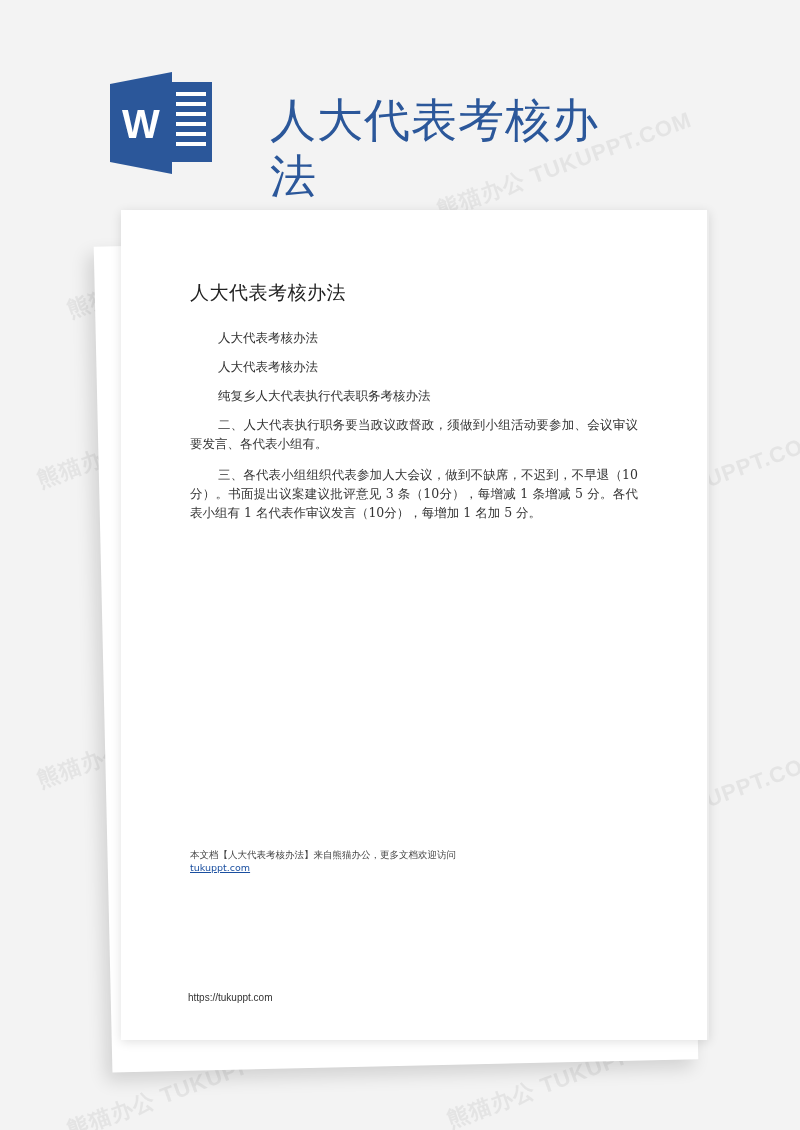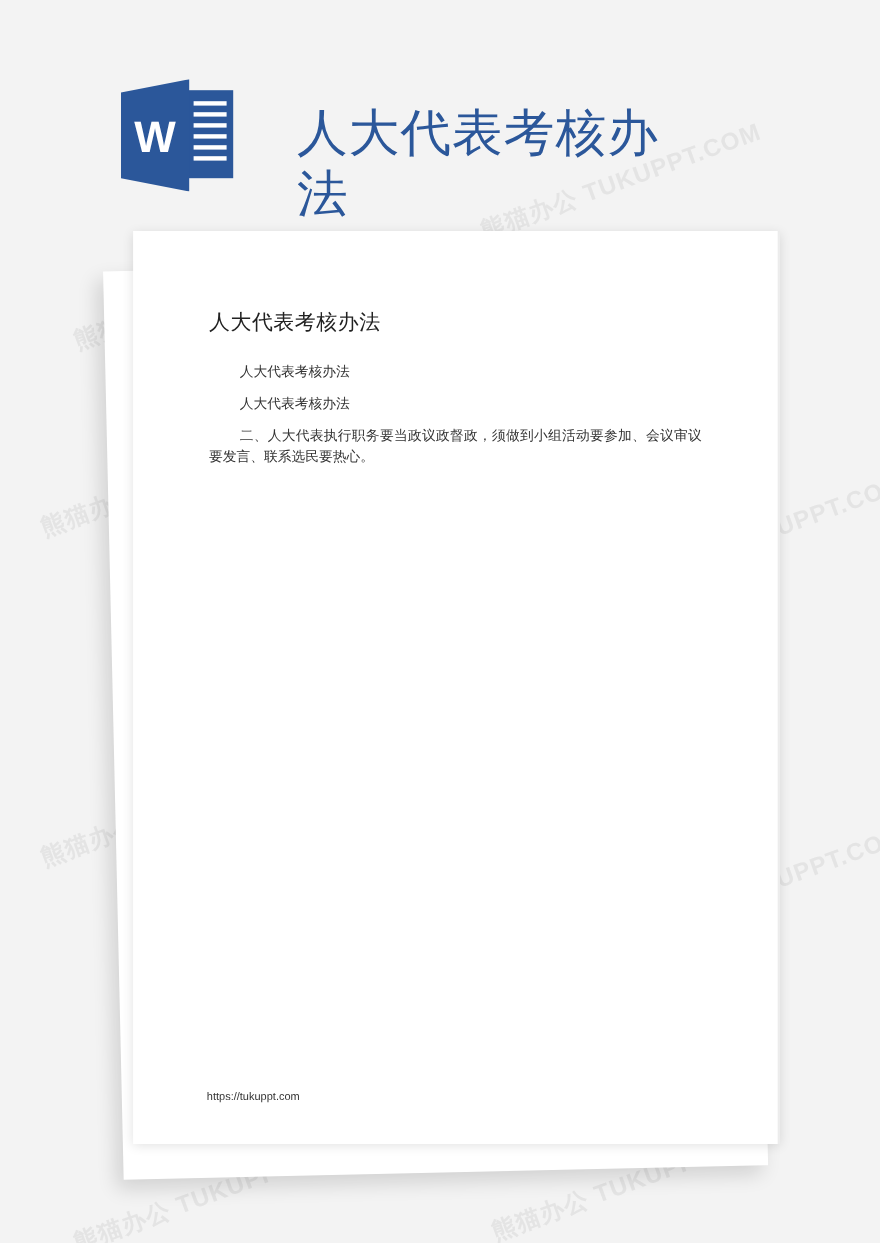--- a/index.html
+++ b/index.html
@@ -72,16 +72,22 @@
   <div class="banner-title">人大代表考核办法</div>
 </div>
 
 <div class="page-back"></div>
 
 <div class="page">
   <div class="doc-heading">人大代表考核办法</div>
   <div class="body">
     <p class="short">人大代表考核办法</p>
     <p class="short">人大代表考核办法</p>
-    <p>二、人大代表执行职务要当政议政督政，须做到小组活动要参加、会议审议要发言、联系选民要热心。</p>
+    <p class="short">纯复乡人大代表执行代表职务考核办法</p>
+    <p>二、人大代表执行职务要当政议政督政，须做到小组活动要参加、会议审议要发言、各代表小组有。</p>
+    <p>三、各代表小组组织代表参加人大会议，做到不缺席，不迟到，不早退（10分）。书面提出议案建议批评意见 3 条（10分），每增减 1 条增减 5 分。各代表小组有 1 名代表作审议发言（10分），每增加 1 名加 5 分。</p>
+  </div>
+  <div class="footer-note">
+    <div>本文档【人大代表考核办法】来自熊猫办公，更多文档欢迎访问</div>
+    <a class="footer-link">tukuppt.com</a>
   </div>
   <div class="page-url">https://tukuppt.com</div>
 </div>
 
 </body></html>

